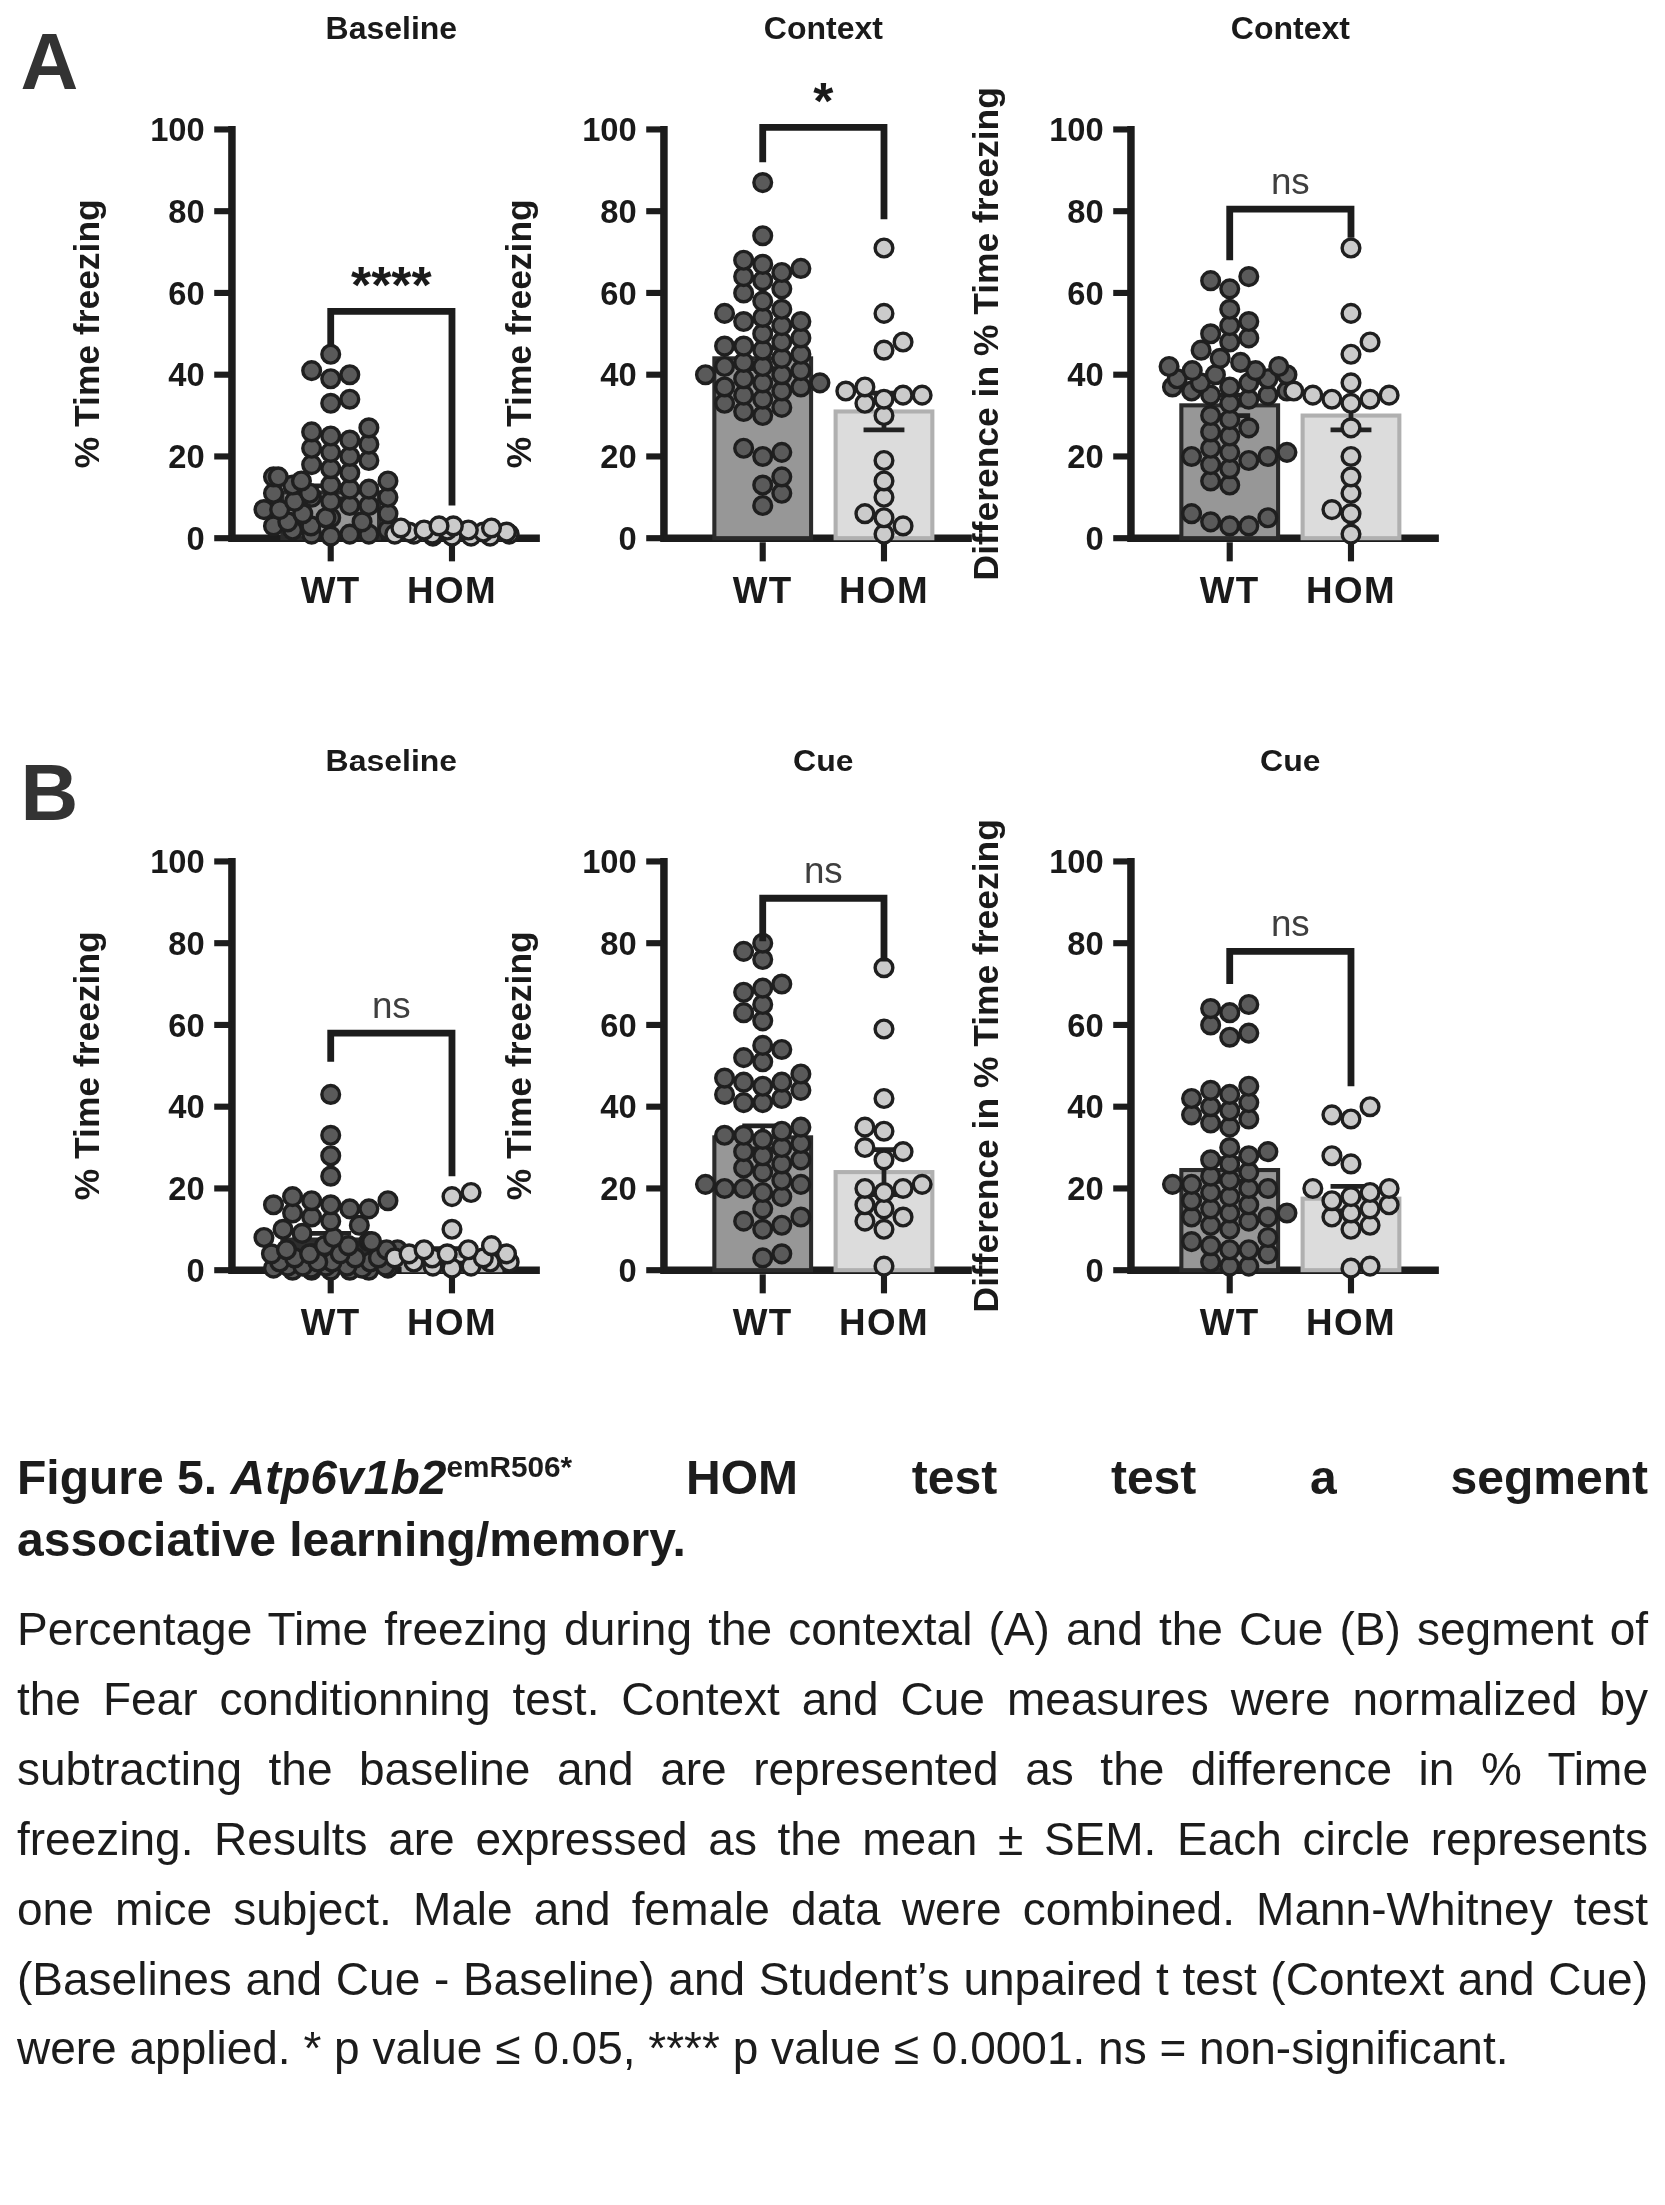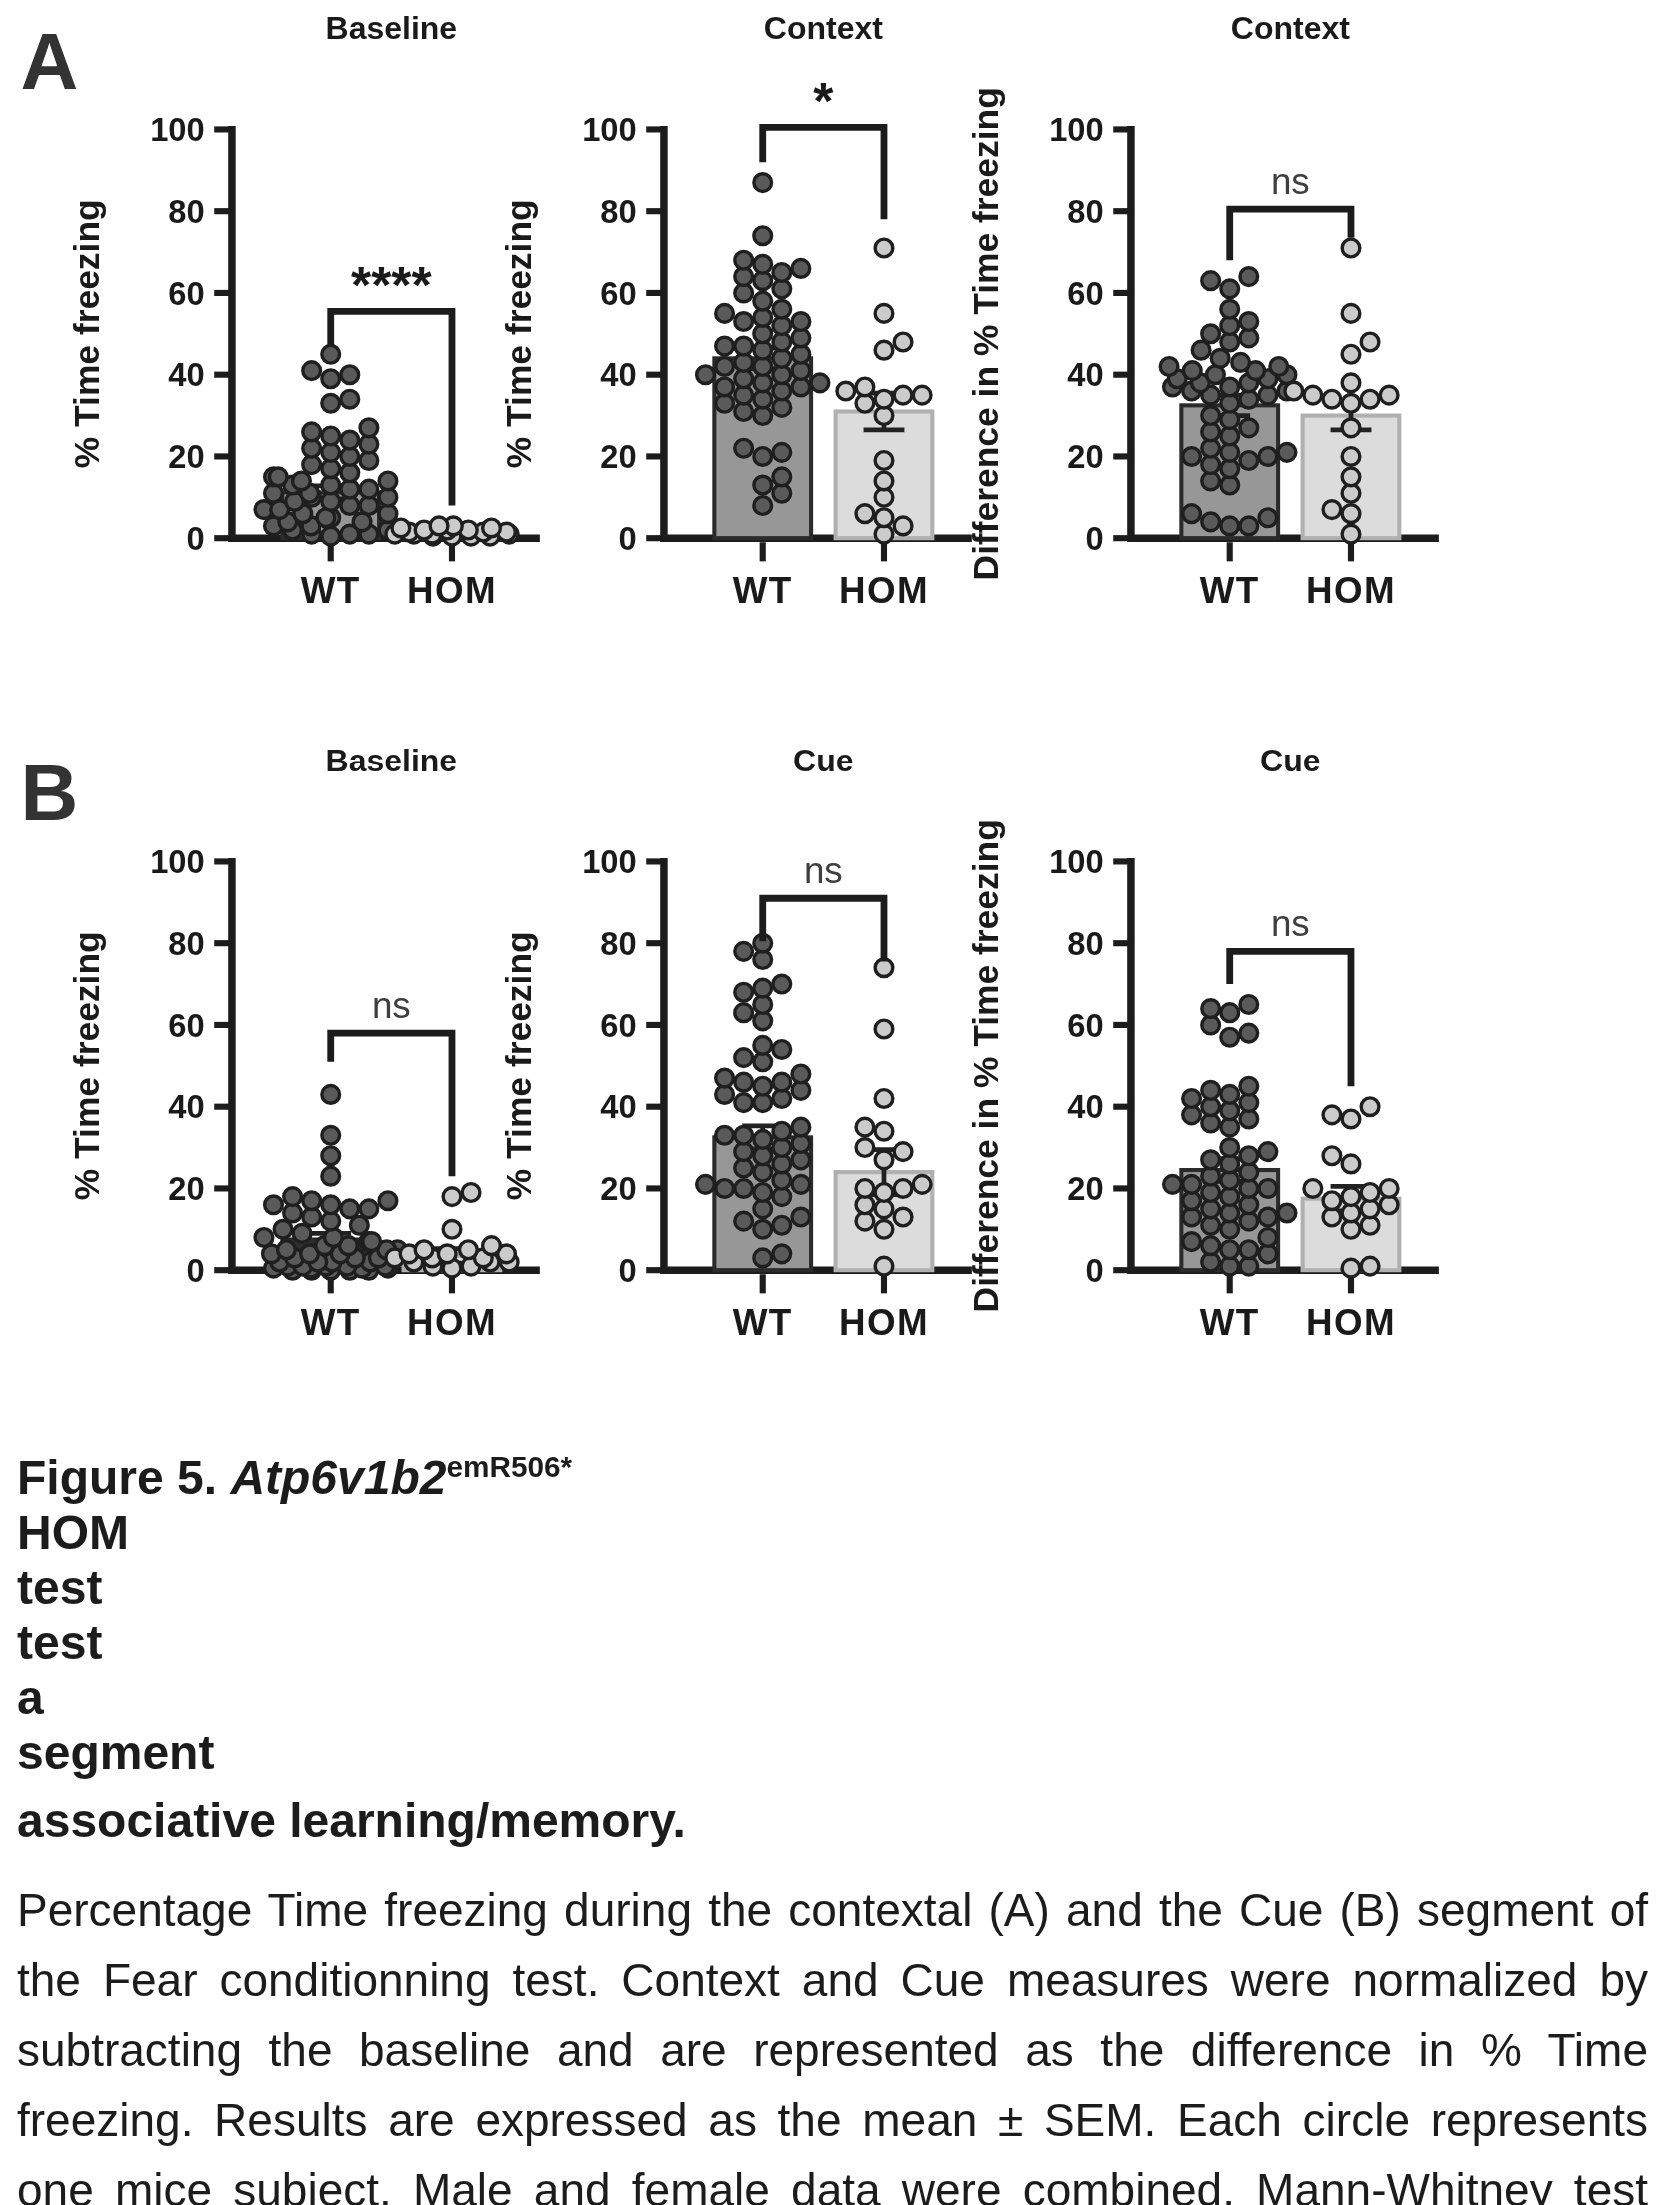--- a/index.html
+++ b/index.html
@@ -3,23 +3,23 @@
 <meta charset="utf-8">
 <style>
   html,body{margin:0;padding:0;background:#ffffff;}
   .page{position:relative;width:1665px;height:2205px;background:#ffffff;overflow:hidden;
         font-family:"Liberation Sans",sans-serif;color:#1f1f1f;}
   .panel-letter{position:absolute;left:20.4px;font-size:80px;font-weight:bold;color:#333333;line-height:1;}
   .chart{position:absolute;width:559px;height:654px;}
   .chart svg{font-family:"Liberation Sans",sans-serif;}
   .caption{position:absolute;left:17px;top:1450px;width:1631px;color:#1c1c1c;}
   .cap-head-line1{display:flex;justify-content:space-between;align-items:baseline;
-                  font-size:48px;font-weight:bold;white-space:nowrap;flex-direction:column;}
+                  font-size:48px;font-weight:bold;white-space:nowrap;}
   .cap-head-line1 sup{font-size:0.62em;vertical-align:super;}
-  .cap-head-line2{font-size:48px;font-weight:bold;margin-top:13px;}
+  .cap-head-line2{font-size:48px;font-weight:bold;margin-top:7px;}
   .cap-body{margin-top:28px;font-size:46px;line-height:1.52;text-align:justify;text-align-last:left;}
 </style>
 </head>
 <body>
 
 <div class="page">
 
   <div class="panel-letter" style="top:22px">A</div>
   <div class="panel-letter" style="top:753px">B</div>
 

